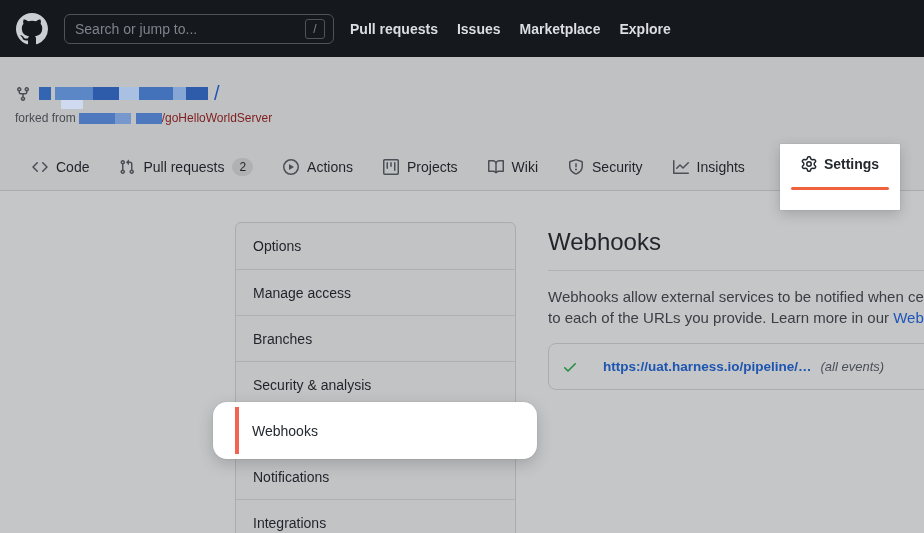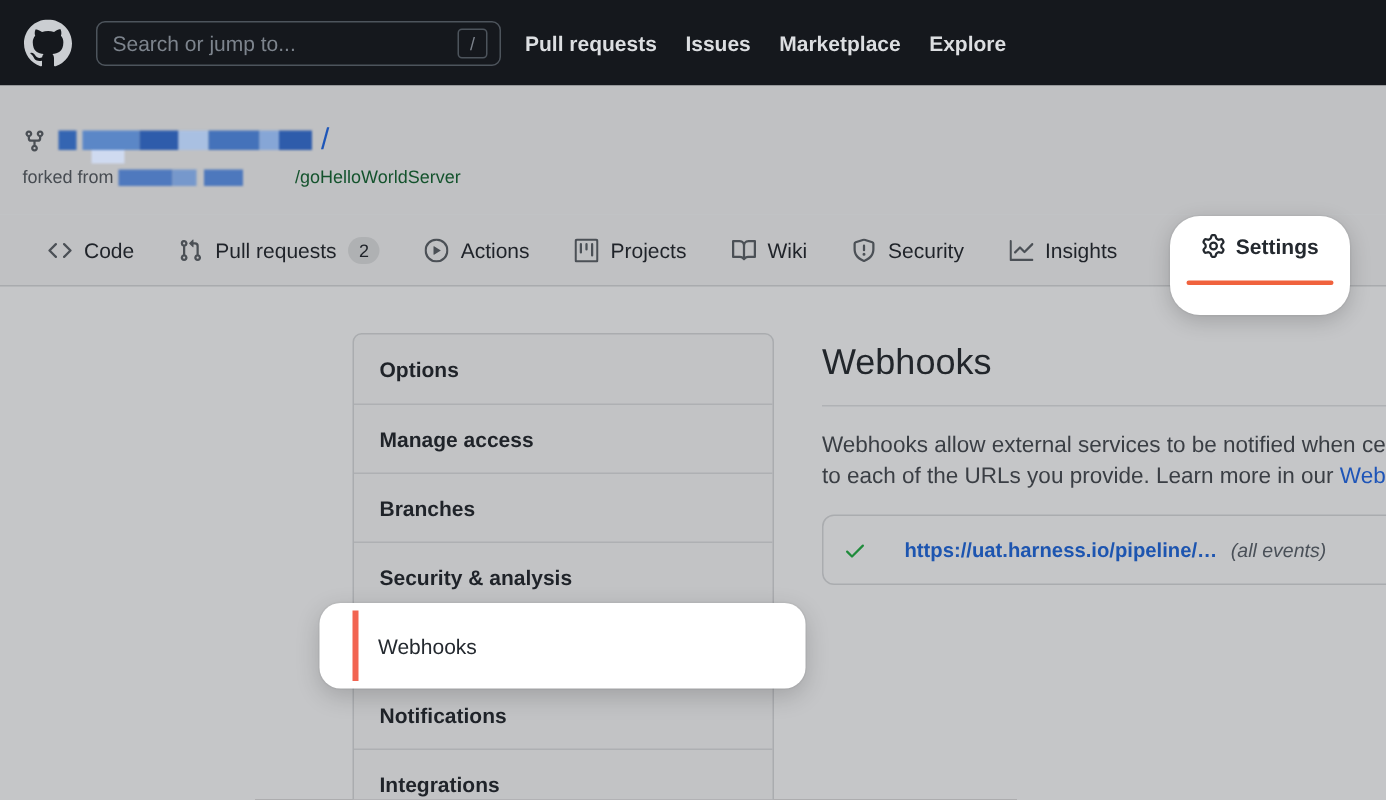--- a/index.html
+++ b/index.html
@@ -41,59 +41,59 @@
   .owner-blur .u7{width:22px;background:#2e5cab;}
   .owner-blur::after{content:""; position:absolute; left:22px; top:13px; width:22px; height:9px; background:#cfdaf0;}
   .repo-sep { color:#1e56b8; font-size:20px; margin:0 6px 0 0; }
   .repo-name { color:#1e56b8; font-size:20px; font-weight:700; cursor:pointer; }
   .forked-row { position:absolute; left:15px; top:54px; display:flex; align-items:center; font-size:12px; }
   .forked-label { color:#474c52; margin-right:3px; }
   .mini-blur { display:flex; align-items:center; height:11px; filter:blur(0.6px); }
   .mini-blur i { display:block; height:11px; }
   .mini-blur .m1{width:36px;background:#4f79be;} .mini-blur .m2{width:16px;background:#7698cc;}
   .mini-blur .m3{width:26px;background:#4d78bd;margin-left:5px;}
-  .forked-link { color:#14532d; cursor:pointer;padding-left:35px; }
+  .forked-link { color:#7f1d1d; cursor:pointer; }
 
   
   .tabs {
     position:absolute; top:143px; left:0; width:100%; height:48px; background:#c0c1c3;
     border-bottom:1px solid #a9abae; display:flex; align-items:center; padding-left:32px; gap:30px;
   }
   .tab { display:flex; align-items:center; gap:8px; cursor:pointer; white-space:nowrap; }
   .tab .t-ic { width:16px; height:16px; color:#4b5056; flex:0 0 auto; }
   .tab .t-label { color:#1f2329; font-size:14px; }
   .tab .t-badge {
     background:#afb1b3; color:#1f2329; font-size:12px; line-height:18px;
     padding:0 7px; border-radius:10px; margin-left:0px;
   }
 
   
   .spot-settings {
     position:absolute; left:780px; top:144px; width:120px; height:66px; z-index:20;
-    background:#ffffff; border-radius:20px;
+    background:#ffffff; border-radius:1px;
     box-shadow:0 0 0 1px rgba(0,0,0,0.03), 0 4px 14px rgba(0,0,0,0.18);
   }
   .spot-settings .tabwrap {
     position:absolute; left:0; top:12px; width:100%;
     display:flex; align-items:center; justify-content:center; gap:7px; cursor:pointer;
   }
   .spot-settings .t-ic { width:16px; height:16px; color:#24292f; }
   .spot-settings .t-label { color:#24292f; font-size:14px; font-weight:700; }
   .spot-settings .underline {
     position:absolute; left:11px; right:11px; top:43px; height:3px; border-radius:2px;
   }
 
   
   .side-menu {
     position:absolute; left:235px; top:222px; width:281px; height:330px;
     background:#c2c3c5; border:1px solid #aaacaf; border-radius:6px 6px 0 0;
   }
   .side-item {
     height:46px; display:flex; align-items:center; padding-left:17px;
-    font-size:14px; color:#1f2329; cursor:pointer;font-weight:bold;
+    font-size:14px; color:#1f2329; cursor:pointer;
   }
   .side-item + .side-item { border-top:1px solid #aeb0b3; }
 
   
   .spot-webhooks {
     position:absolute; left:213px; top:402px; width:324px; height:57px; z-index:20;
     background:#ffffff; border-radius:14px;
     box-shadow:0 0 0 1px rgba(0,0,0,0.03), 0 5px 16px rgba(0,0,0,0.18);
   }
   .spot-webhooks .item {

